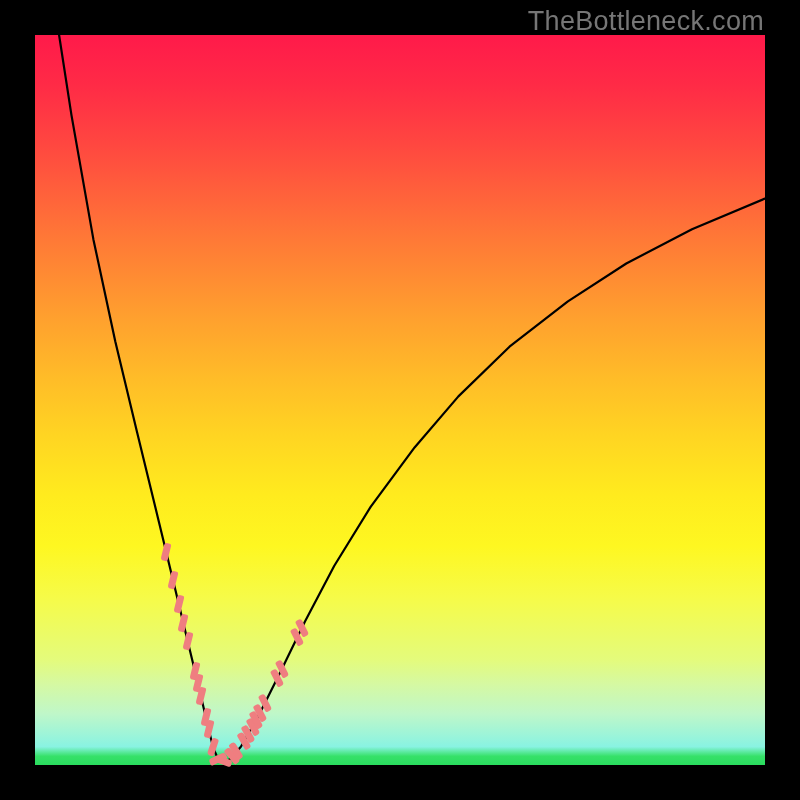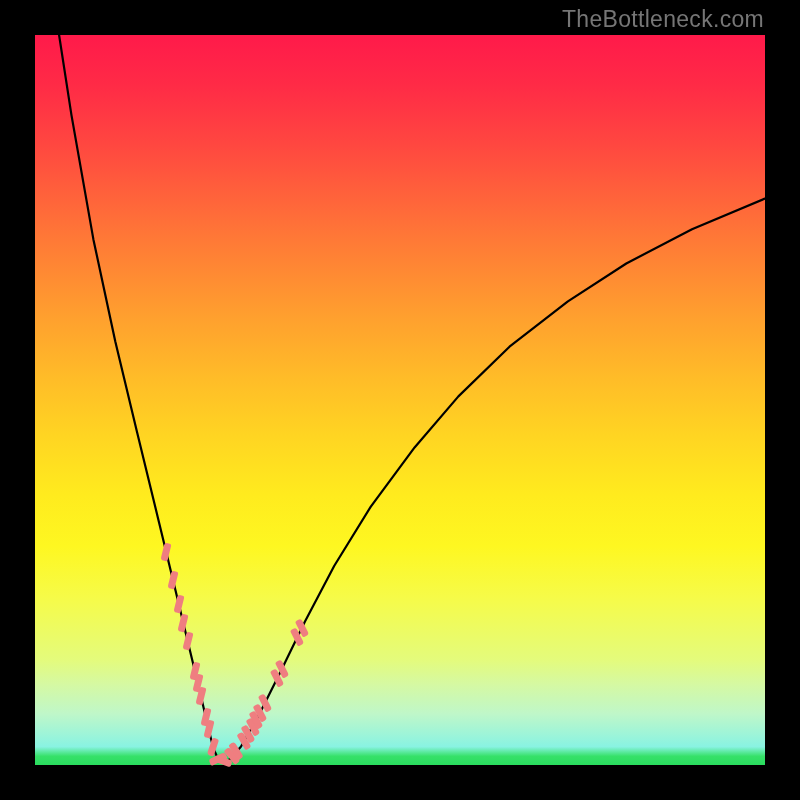--- a/index.html
+++ b/index.html
@@ -17,21 +17,21 @@
           #ffeb1e 63%,
           #fef721 70%,
           #f6fb48 77%,
           #e4fb7b 85.5%,
           #d5f9a3 89%,
           #bff7c9 93%,
           #89f3e2 97.5%,
           #36e169 98.8%,
           #2adc5e 100%);
         }
-  .watermark{position:absolute;right:36px;top:6px;color:#767676;font-size:23px;letter-spacing:.3px;}
+  .watermark{position:absolute;right:36px;top:6px;color:#767676;font-size:27px;letter-spacing:.3px;}
   svg{position:absolute;left:35px;top:35px;width:730px;height:730px;pointer-events:none}
   .cap{position:absolute;width:18px;height:7px;background:#ef7e80;border-radius:3px 3px 2px 2px;transform:translate(-50%,-50%)}
 </style>
 </head>
 <body>
 
 <div class="frame">
   <div class="plot"></div>
 
   <svg viewBox="0 0 730 730" preserveAspectRatio="none">

